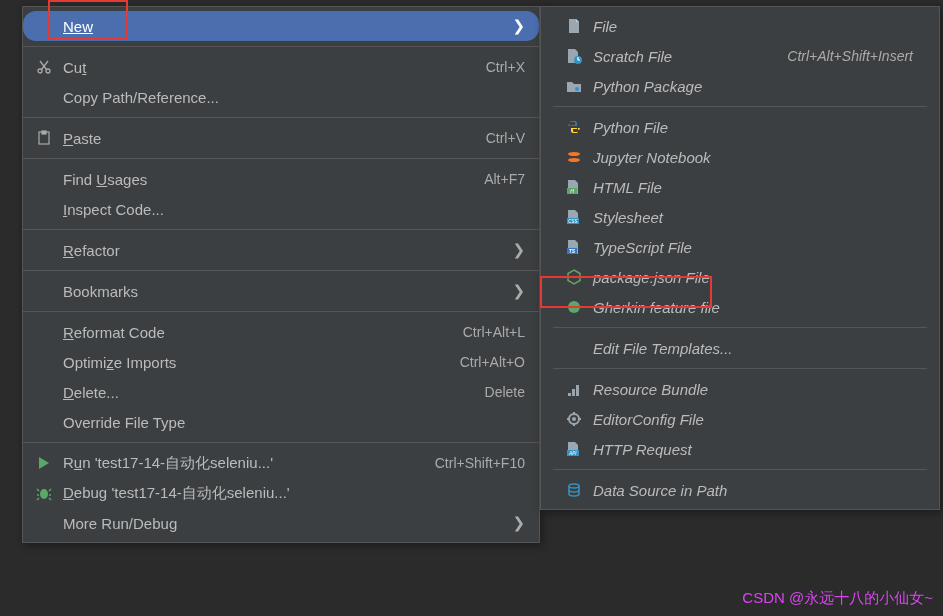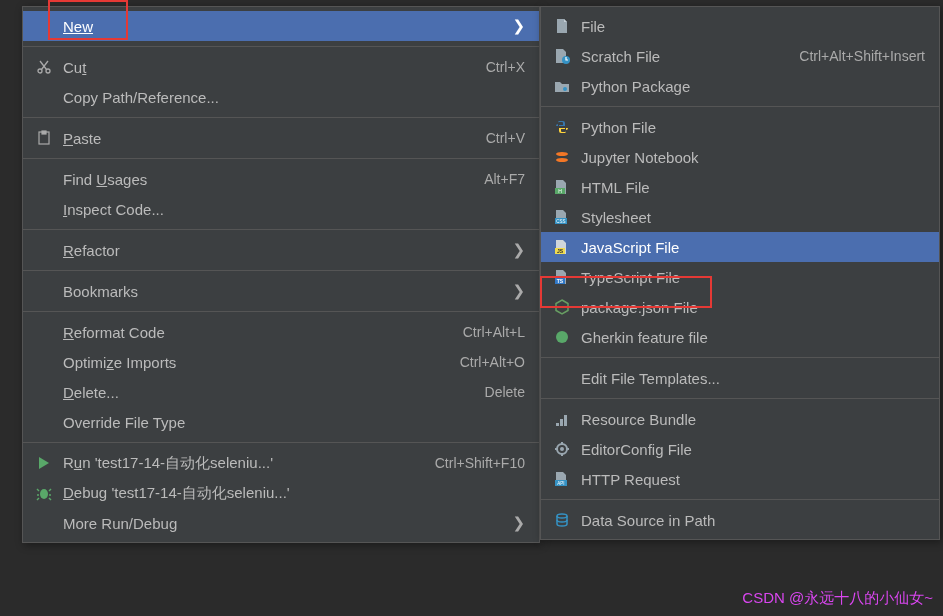--- a/index.html
+++ b/index.html
@@ -24,32 +24,34 @@
       padding: 4px 0;
     }
     .menu-right {
       position: absolute;
       left: 540px;
       top: 6px;
       width: 400px;
       background: #3c3f41;
       border: 1px solid #555;
       box-shadow: 2px 2px 8px rgba(0,0,0,0.4);
-      padding: 4px 0;
+      padding: 4px 12px;
+      font-style: italic;
     }
     .menu-item {
       display: flex;
       align-items: center;
       height: 30px;
       padding: 0 14px 0 10px;
       cursor: pointer;
     }
     .menu-item.highlighted {
       background: #4b6eaf;
       color: #ffffff;
+      border-radius: 13px;
     }
     .icon-slot {
       width: 22px;
       height: 18px;
       display: flex;
       align-items: center;
       justify-content: center;
       margin-right: 8px;
       flex-shrink: 0;
     }
@@ -303,30 +305,20 @@
     <span class="icon-slot">
       <svg width="16" height="16" viewBox="0 0 16 16">
           <path d="M2 1 h7 l3 3 v11 h-10 z" fill="#9aa7b0"></path>
           <rect x="1" y="9" width="12" height="6" fill="#3592c4"></rect>
           <text x="7" y="14" font-size="4.5" fill="#fff" text-anchor="middle" font-family="Arial">CSS</text>
         </svg>
     </span>
     <span class="label">Stylesheet</span>
   </div>
 
-  <div class="menu-item highlighted">
-    <span class="icon-slot">
-      <svg width="16" height="16" viewBox="0 0 16 16">
-          <path d="M2 1 h7 l3 3 v11 h-10 z" fill="#cfd6db"></path>
-          <rect x="1" y="9" width="10" height="6" fill="#f0db4f"></rect>
-          <text x="6" y="14" font-size="5" fill="#2b2b2b" text-anchor="middle" font-family="Arial" font-weight="bold">JS</text>
-        </svg>
-    </span>
-    <span class="label">JavaScript File</span>
-  </div>
 
   <div class="menu-item">
     <span class="icon-slot">
       <svg width="16" height="16" viewBox="0 0 16 16">
           <path d="M2 1 h7 l3 3 v11 h-10 z" fill="#9aa7b0"></path>
           <rect x="1" y="9" width="10" height="6" fill="#3178c6"></rect>
           <text x="6" y="14" font-size="5" fill="#fff" text-anchor="middle" font-family="Arial" font-weight="bold">TS</text>
         </svg>
     </span>
     <span class="label">TypeScript File</span>

